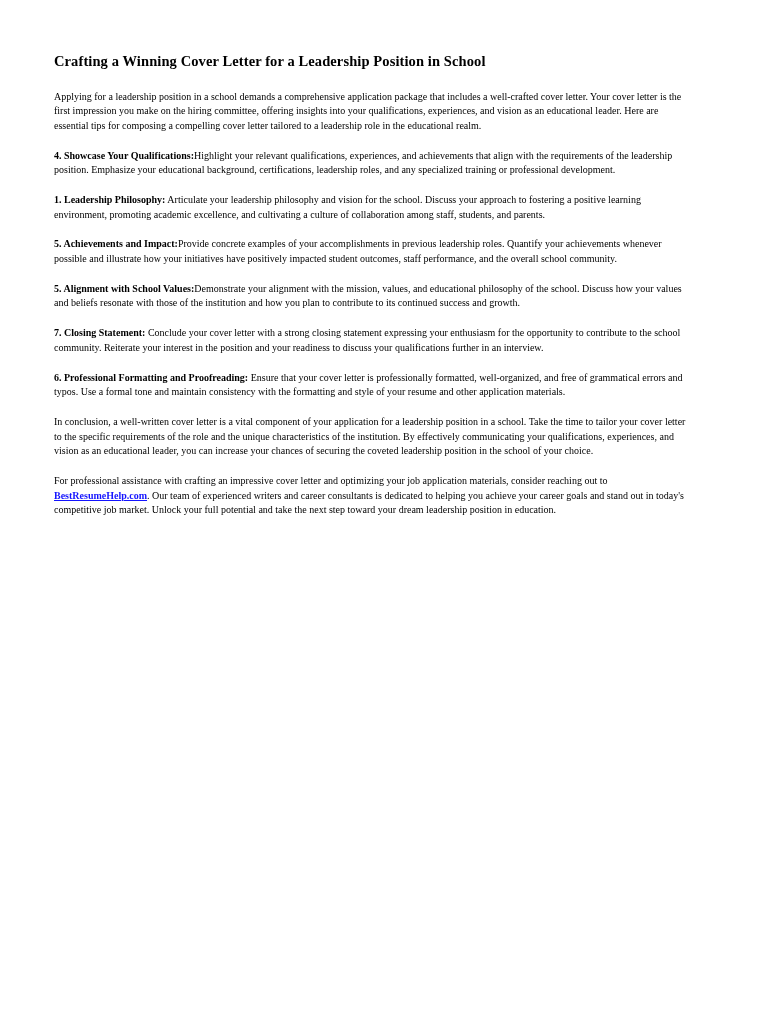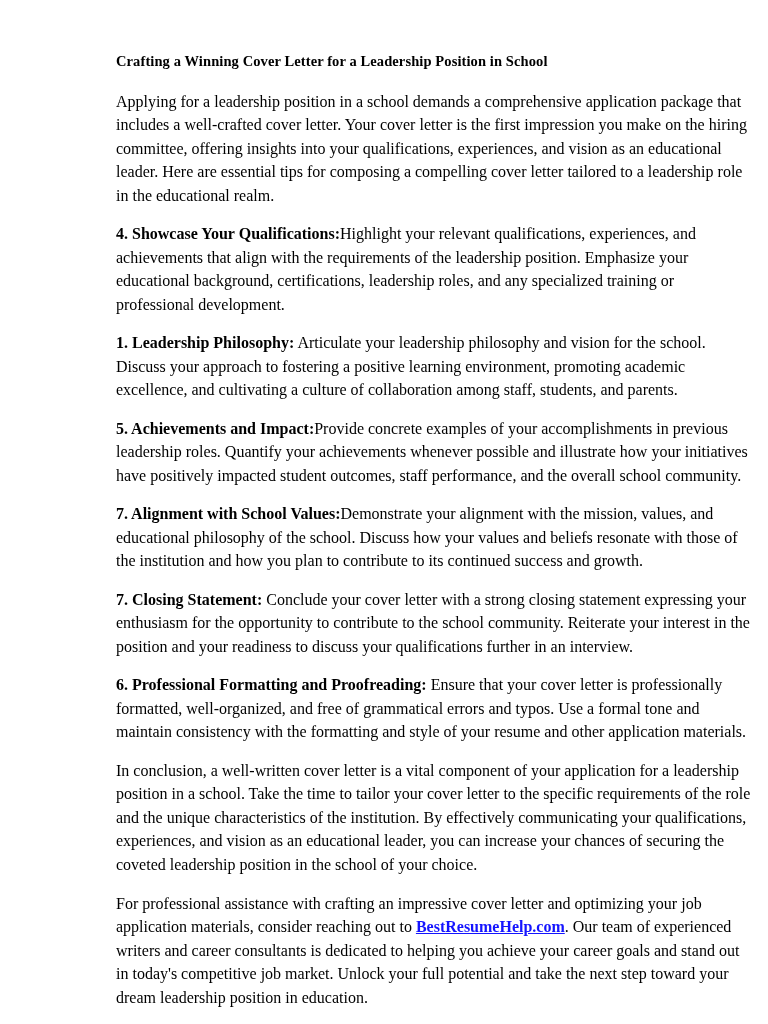--- a/index.html
+++ b/index.html
@@ -10,36 +10,36 @@
   body {
     width: 768px;
     height: 1024px;
     font-family: "Liberation Serif", serif;
     color: #000000;
   }
   .page {
     box-sizing: border-box;
     width: 768px;
     height: 1024px;
-    padding: 52px 48px 40px 116px;
+    padding: 52px 48px 40px 54px;
     background: #ffffff;
   }
   .doc {
     width: 636px;
   }
   h1.doc-title {
     font-family: "Liberation Serif", serif;
     font-size: 14.5px;
     font-weight: bold;
     margin: 0 0 18px 0;
     line-height: 1.35;
     letter-spacing: 0.1px;
   }
   p.para {
-    font-size: 16px;
+    font-size: 10px;
     line-height: 1.47;
     margin: 0 0 15px 0;
     text-align: left;
   }
   p.para:last-child {
     margin-bottom: 0;
   }
   .lead {
     font-weight: bold;
   }
@@ -61,21 +61,21 @@
     <p class="para">Applying for a leadership position in a school demands a comprehensive application package that includes a well-crafted cover letter. Your cover letter is the first impression you make on the hiring committee, offering insights into your qualifications, experiences, and vision as an educational leader. Here are essential tips for composing a compelling cover letter tailored to a leadership role in the educational realm.</p>
 
 
 
     <p class="para"><span class="lead">4. Showcase Your Qualifications:</span><span>Highlight your relevant qualifications, experiences, and achievements that align with the requirements of the leadership position. Emphasize your educational background, certifications, leadership roles, and any specialized training or professional development.</span></p>
 
     <p class="para"><span class="lead">1. Leadership Philosophy:</span><span> Articulate your leadership philosophy and vision for the school. Discuss your approach to fostering a positive learning environment, promoting academic excellence, and cultivating a culture of collaboration among staff, students, and parents.</span></p>
 
     <p class="para"><span class="lead">5. Achievements and Impact:</span><span>Provide concrete examples of your accomplishments in previous leadership roles. Quantify your achievements whenever possible and illustrate how your initiatives have positively impacted student outcomes, staff performance, and the overall school community.</span></p>
 
-    <p class="para"><span class="lead">7. Alignment with School Values:</span><span>Demonstrate your alignment with the mission, values, and educational philosophy of the school. Discuss how your values and beliefs resonate with those of the institution and how you plan to contribute to its continued success and growth.</span></p>
+    <p class="para"><span class="lead">5. Alignment with School Values:</span><span>Demonstrate your alignment with the mission, values, and educational philosophy of the school. Discuss how your values and beliefs resonate with those of the institution and how you plan to contribute to its continued success and growth.</span></p>
 
     <p class="para"><span class="lead">7. Closing Statement:</span><span> Conclude your cover letter with a strong closing statement expressing your enthusiasm for the opportunity to contribute to the school community. Reiterate your interest in the position and your readiness to discuss your qualifications further in an interview.</span></p>
 
     <p class="para"><span class="lead">6. Professional Formatting and Proofreading:</span><span> Ensure that your cover letter is professionally formatted, well-organized, and free of grammatical errors and typos. Use a formal tone and maintain consistency with the formatting and style of your resume and other application materials.</span></p>
 
     <p class="para">In conclusion, a well-written cover letter is a vital component of your application for a leadership position in a school. Take the time to tailor your cover letter to the specific requirements of the role and the unique characteristics of the institution. By effectively communicating your qualifications, experiences, and vision as an educational leader, you can increase your chances of securing the coveted leadership position in the school of your choice.</p>
 
     <p class="para"><span>For professional assistance with crafting an impressive cover letter and optimizing your job application materials, consider reaching out to </span><a class="inline-link" href="#" style="color: rgb(20, 20, 255);">BestResumeHelp.com</a><span>. Our team of experienced writers and career consultants is dedicated to helping you achieve your career goals and stand out in today's competitive job market. Unlock your full potential and take the next step toward your dream leadership position in education.</span></p>
 
   </div>

